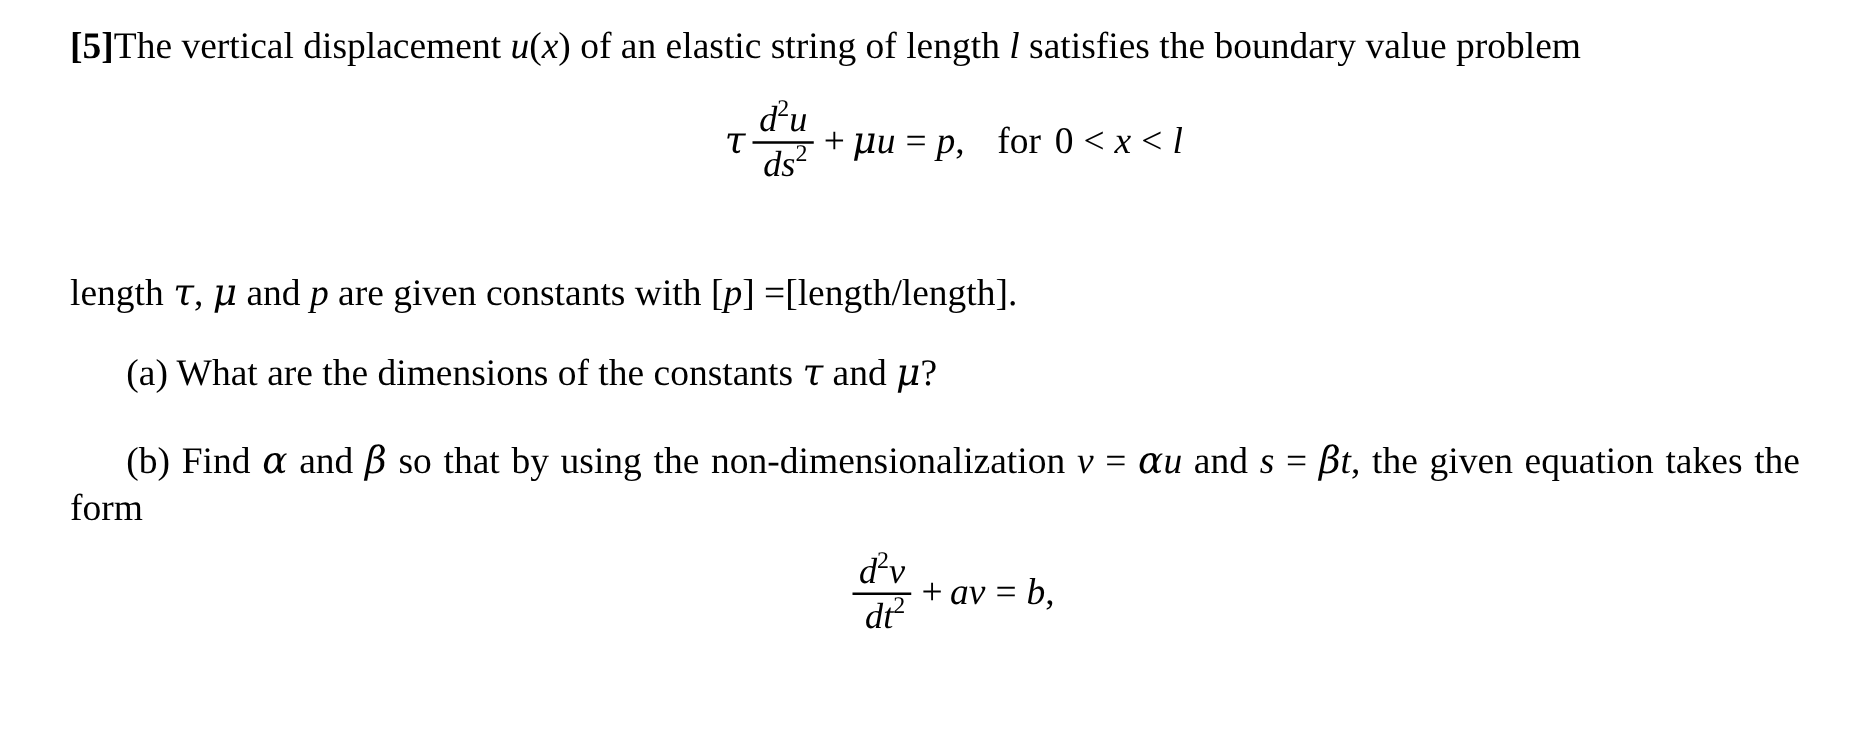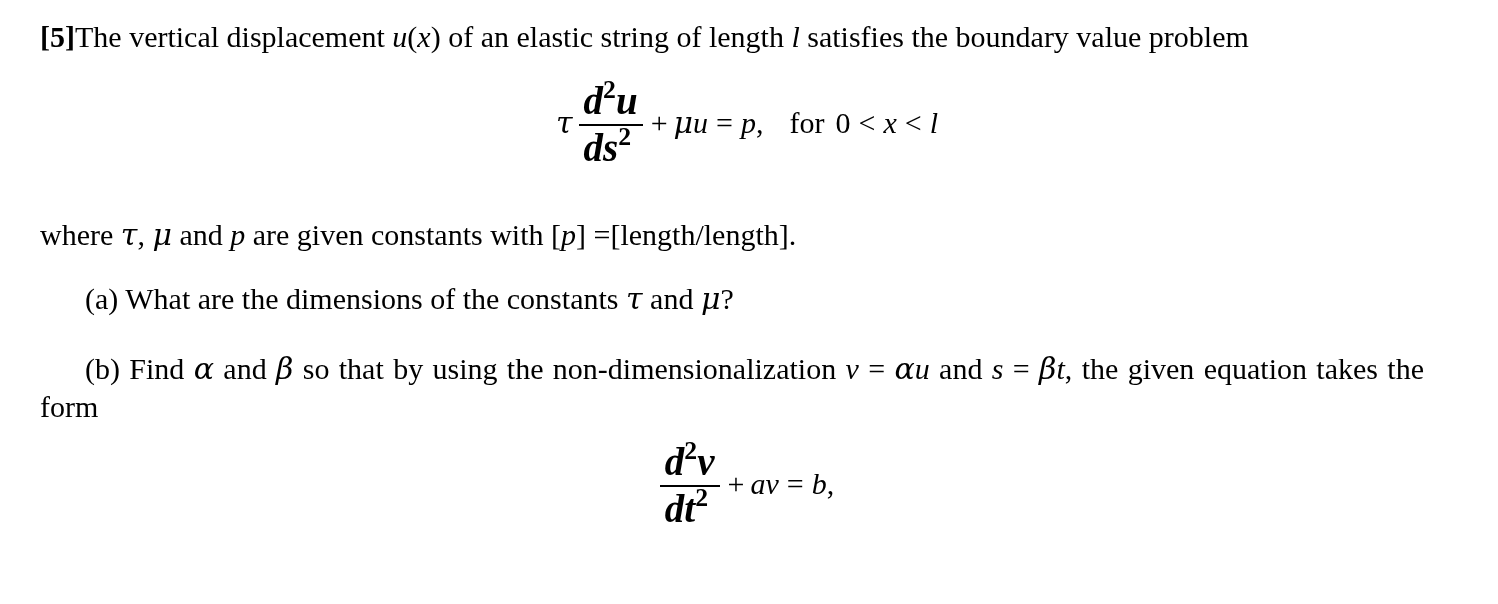--- a/index.html
+++ b/index.html
@@ -10,21 +10,21 @@
   body {
     width: 1498px;
     height: 604px;
     font-family: "Liberation Serif", "DejaVu Serif", serif;
     color: #000000;
     overflow: hidden;
     position: relative;
   }
   .page {
     position: absolute;
-    left: 40px;
+    left: 56px;
     top: 0;
     width: 1384px;
     height: 556px;
   }
 
   
   .para {
     font-size: 30px;
     line-height: 1.28;
     text-align: justify;
@@ -52,27 +52,26 @@
     margin: 0;
     white-space: nowrap;
   }
   .mathline {
     display: inline-block;
     white-space: nowrap;
   }
   .frac {
     display: inline-block;
     vertical-align: middle;
-    text-align: left;
-    font-size: 39px;
+    text-align: right;
+    font-size: 29px;
     line-height: 1.05;
     margin: 0 2px;
     position: relative;
     top: -1px;
-    font-weight: bold;
   }
   .frac .num {
     display: block;
     padding: 0 5px 1px 5px;
   }
   .frac .bar {
     display: block;
     height: 1.6px;
     background: #000;
     margin: 1px 0 1px 0;
@@ -118,21 +117,21 @@
       <i class="gk">τ</i><span class="thin"></span><span class="frac">
         <span class="num"><i>d</i><sup class="sq">2</sup><i>u</i></span>
         <span class="bar"></span>
         <span class="den"><i>d</i><i>s</i><sup class="sq">2</sup></span>
       </span><span class="op">+</span><i class="gk">μ</i><i>u</i><span class="rel">=</span><i>p</i><span>,</span><span class="wsp"></span><span class="up">for</span><span class="msp"></span><span>0</span><span class="rel">&lt;</span><i>x</i><span class="rel">&lt;</span><i>l</i>
     </span>
   </div>
 
 
   <p class="para nojust" id="para-where">
-    <span>where </span><i class="gk">τ</i><span>, </span><i class="gk">μ</i><span> and </span><i>p</i><span> are given constants with </span><span>[</span><i>p</i><span>]</span><span> =</span><span>[length/length].</span>
+    <span>length </span><i class="gk">τ</i><span>, </span><i class="gk">μ</i><span> and </span><i>p</i><span> are given constants with </span><span>[</span><i>p</i><span>]</span><span> =</span><span>[length/length].</span>
   </p>
 
   <p class="para indent nojust" id="para-a">
     <span>(a)</span><span> What are the dimensions of the constants </span><i class="gk">τ</i><span> and </span><i class="gk">μ</i><span>?</span>
   </p>
 
   <p class="para indent" id="para-b">
     <span>(b)</span><span> Find </span><i class="gk">α</i><span> and </span><i class="gk">β</i><span> so that by using the non-dimensionalization </span><i>v</i> <span>=</span> <i class="gk">α</i><i>u</i><span> and </span><i>s</i> <span>=</span> <i class="gk">β</i><i>t</i><span>,</span><span> the given equation takes the form</span>
   </p>
 

